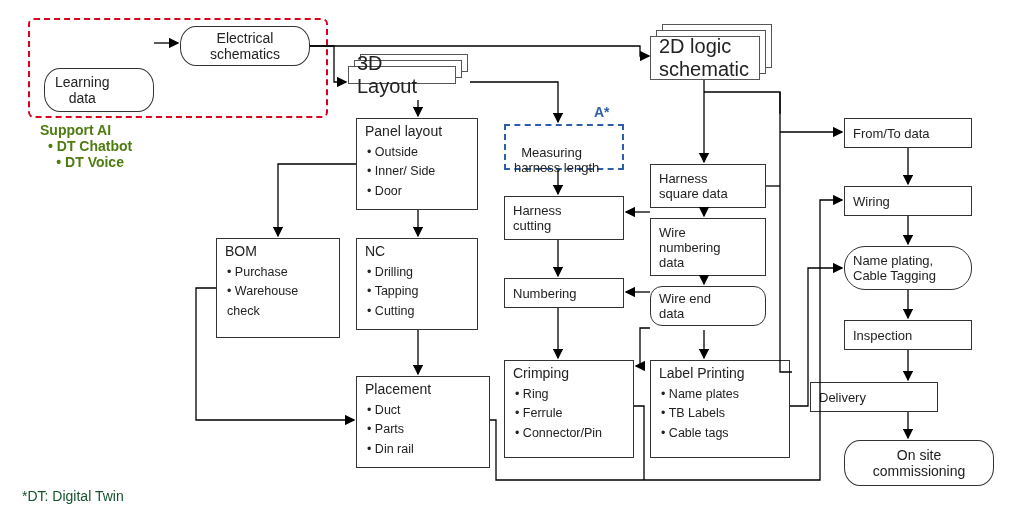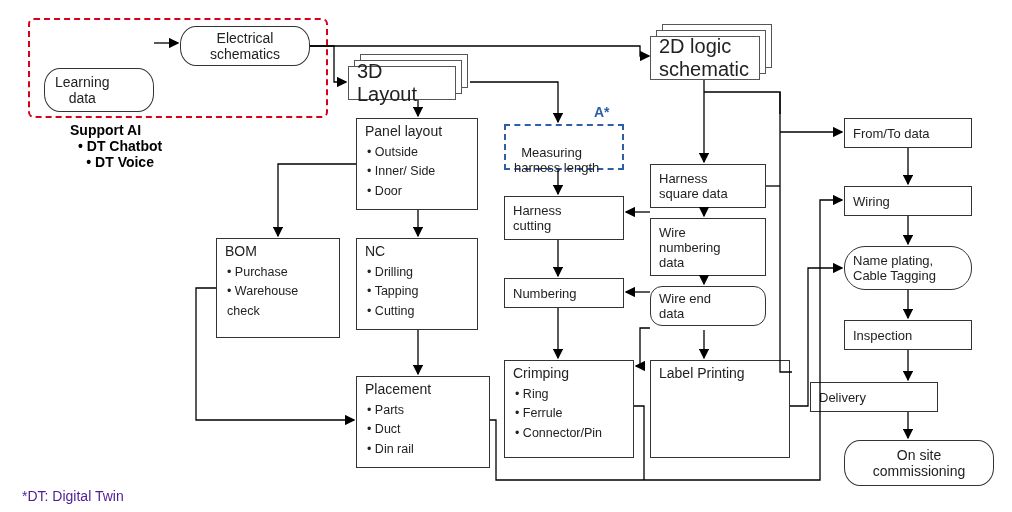--- a/index.html
+++ b/index.html
@@ -12,24 +12,24 @@
   .box ul li::before{content:"• ";}
   .pill{display:flex;align-items:center;justify-content:center;padding:0 10px;font-size:14px;}
   .stack{border:none;}
   .stack .sheet{position:absolute;inset:0;border:1px solid #555;background:#fff;}
   .stack .sheet.s3{transform:translate(12px,-12px);}
   .stack .sheet.s2{transform:translate(6px,-6px);}
   .stack .sheet.s1{display:flex;align-items:center;padding:0 8px;font-size:20px;}
   .dashed-red{position:absolute;border:2px dashed #d9001b;border-radius:6px;box-sizing:border-box;}
   .dashed-blue{border:2px dashed #2e5ea8 !important;}
   .label{position:absolute;font-size:14px;}
-  .label.red{color:#000000;font-weight:bold;margin-left:30px;}
+  .label.red{color:#4d7c0f;font-weight:bold;}
   .label.red .sub{display:block;font-weight:bold;margin-left:8px;text-align:center;}
   .label.blue{color:#2e5ea8;font-weight:bold;}
-  .footnote{position:absolute;font-size:14px;color:#4c1d95;}
+  .footnote{position:absolute;font-size:14px;color:#14532d;}
   svg.arrows{position:absolute;left:0;top:0;width:1012px;height:512px;pointer-events:none;}
   svg.arrows line{stroke:#000;stroke-width:1.3;}
   svg.arrows polyline{stroke:#000;stroke-width:1.3;fill:none;}
   svg.arrows .head{fill:#000;}
 </style>
 </head>
 <body>
 <div class="canvas">
 
 <div class="dashed-red" style="left:28px;top:18px;width:300px;height:100px;"></div>
@@ -42,21 +42,21 @@
   <span>Electrical
 schematics</span>
 </div>
 
 <div class="label red" style="left:40px;top:122px;">
   <span>Support AI</span>
   <span class="sub">• <span>DT Chatbot</span></span>
   <span class="sub">• <span>DT Voice</span></span>
 </div>
 
-<div class="stack" style="left:348px;top:66px;width:108px;height:34px;padding-left:8px;">
+<div class="stack" style="left:348px;top:66px;width:108px;height:18px;padding-left:8px;">
   <div class="sheet s3"></div>
       <div class="sheet s2"></div>
   <div class="sheet s1">
         <span>3D Layout</span>
       </div>
 </div>
 
 <div class="stack" style="left:650px;top:36px;width:110px;height:44px;">
   <div class="sheet s3"></div>
       <div class="sheet s2"></div>
@@ -90,22 +90,22 @@
   <ul>
     <li>Drilling</li>
     <li>Tapping</li>
     <li>Cutting</li>
   </ul>
 </div>
 
 <div class="box" style="left:356px;top:376px;width:134px;height:92px;">
   <div class="title">Placement</div>
   <ul>
+    <li>Duct</li>
     <li>Parts</li>
-    <li>Duct</li>
     <li>Din rail</li>
   </ul>
 </div>
 
 <div class="box dashed-blue" style="left:504px;top:124px;width:120px;height:46px;white-space:pre;padding:4px 8px;">
   <span>Measuring
 harness length</span>
 </div>
 
 <div class="box title-only" style="left:504px;top:196px;width:120px;height:44px;white-space:pre;">
@@ -137,20 +137,25 @@
 data</span>
 </div>
 
 <div class="box title-only" style="left:650px;top:286px;width:116px;height:40px;white-space:pre;border-radius:12px;">
   <span>Wire end
 data</span>
 </div>
 
 <div class="box" style="left:650px;top:360px;width:140px;height:98px;">
   <div class="title">Label Printing</div>
+  <ul>
+    <li>Name plates</li>
+    <li>TB Labels</li>
+    <li>Cable tags</li>
+  </ul>
 </div>
 
 <div class="box title-only" style="left:844px;top:118px;width:128px;height:30px;">
   <span>From/To data</span>
 </div>
 <div class="box title-only" style="left:844px;top:186px;width:128px;height:30px;">
   <span>Wiring</span>
 </div>
 <div class="box title-only" style="left:844px;top:246px;width:128px;height:44px;white-space:pre;border-radius:21px;">
   <span>Name plating,

